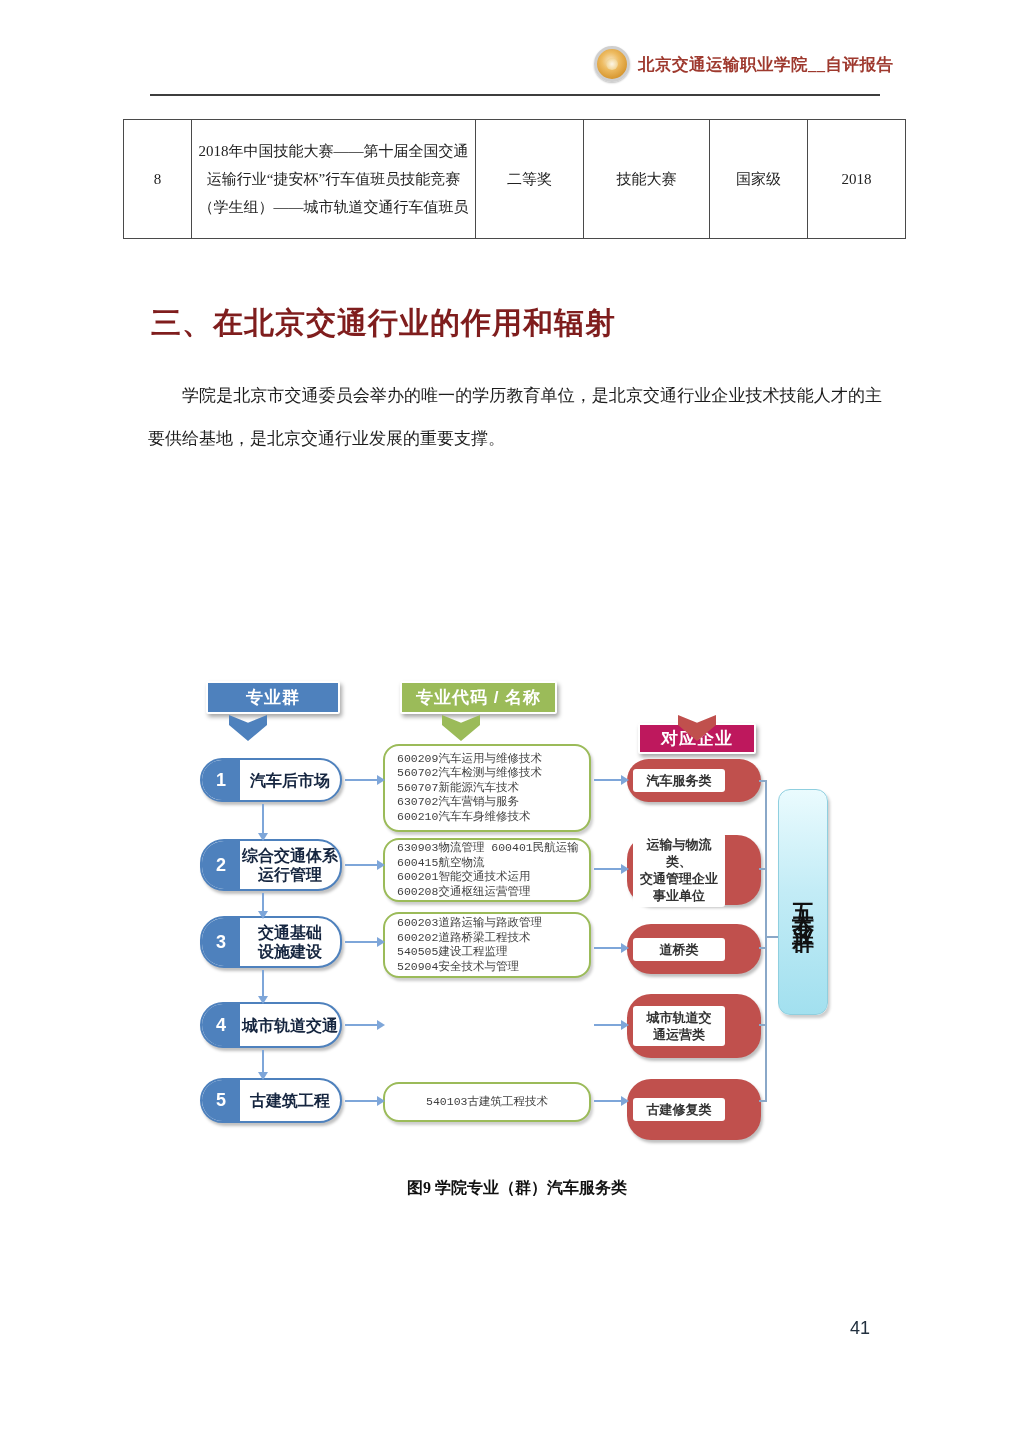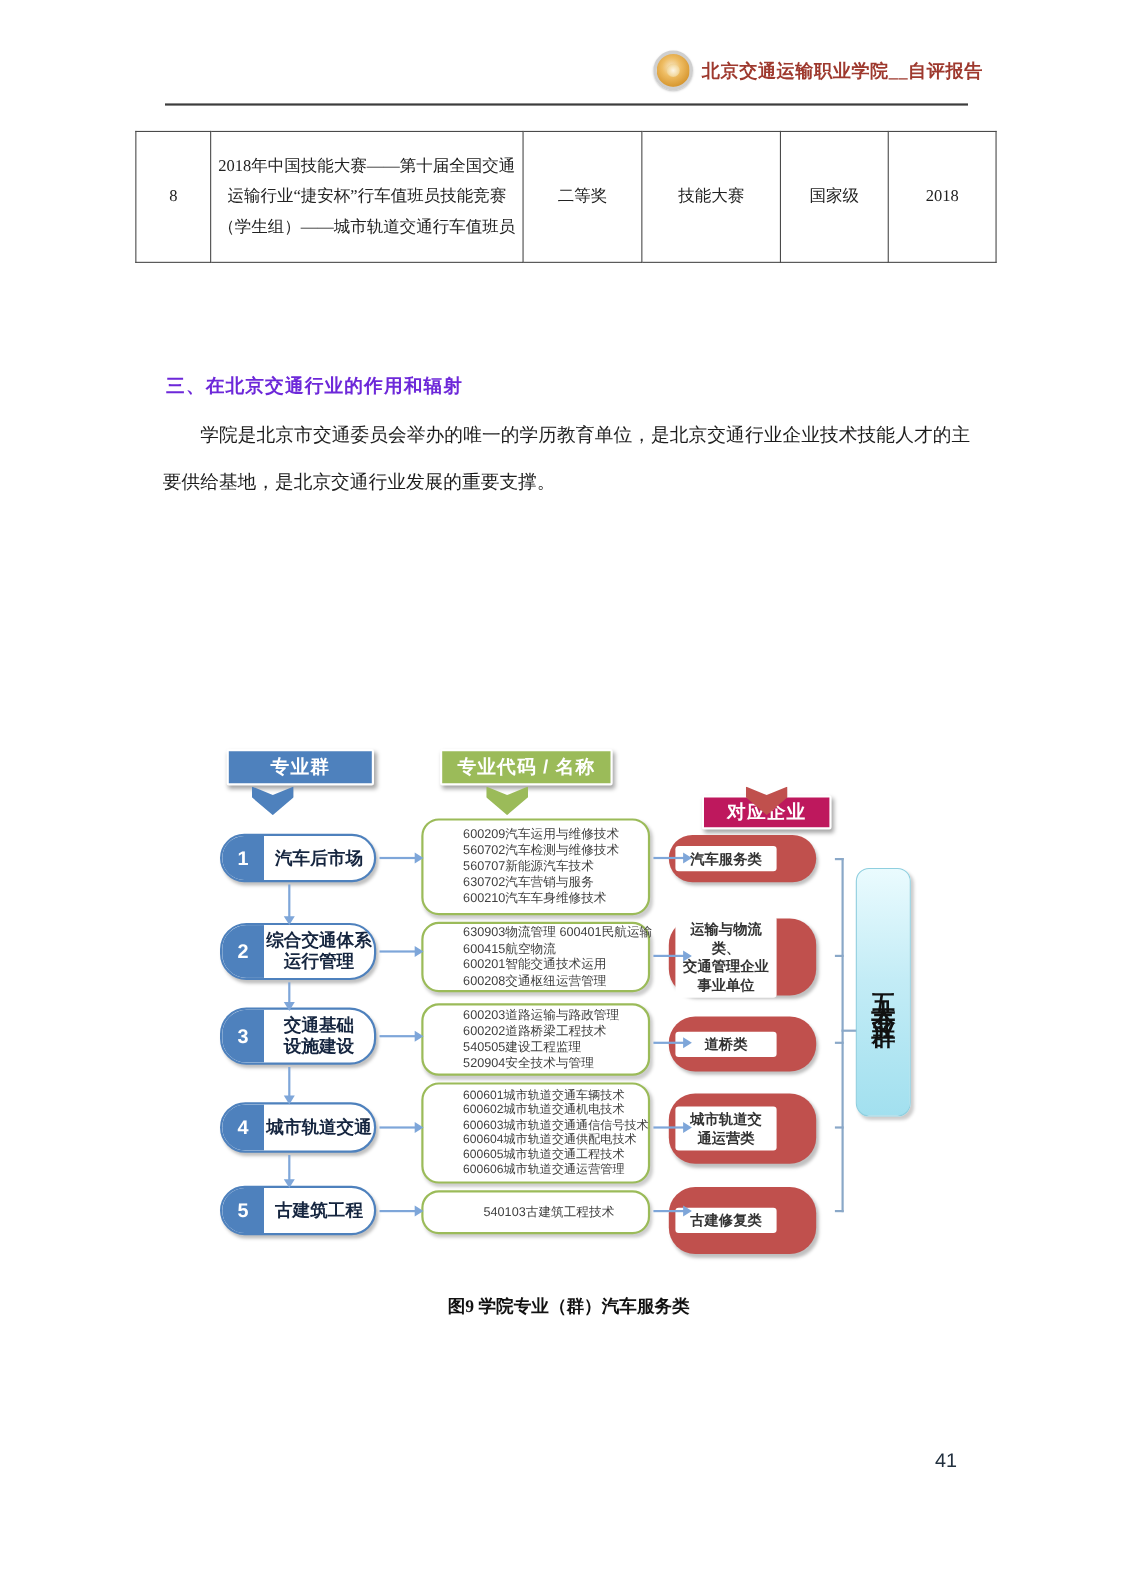--- a/index.html
+++ b/index.html
@@ -24,22 +24,22 @@
   .award-table{
     position:absolute;left:123px;top:119px;width:782px;border-collapse:collapse;table-layout:fixed;
     font-size:15px;color:#222;
   }
   .award-table td{
     border:1.5px solid #4a4a4a;text-align:center;vertical-align:middle;padding:4px 6px;height:110px;
     line-height:28px;
   }
   
   .section-heading{
-    position:absolute;left:151px;top:303px;font-size:17px;font-weight:bold;color:#6d28d9;
-    letter-spacing:1px;white-space:nowrap;margin-top:36px;
+    position:absolute;left:151px;top:303px;font-size:30px;font-weight:bold;color:#7f1d1d;
+    letter-spacing:1px;white-space:nowrap;
   }
   .body-text{position:absolute;left:148px;top:374px;width:734px;}
   .body-text p{margin:0;font-size:17px;line-height:43px;text-indent:2em;text-align:justify;color:#1c1c1c;}
   
   .banner{
     position:absolute;height:33px;box-sizing:border-box;border:2px solid #fff;border-radius:2px;
     box-shadow:2px 3px 4px rgba(0,0,0,.35);color:#fff;font-weight:bold;font-size:17px;
     display:flex;align-items:center;justify-content:center;letter-spacing:1px;
     font-family:"Liberation Sans","DejaVu Sans",sans-serif;
   }
@@ -69,26 +69,26 @@
     flex:1;display:flex;align-items:center;justify-content:center;text-align:center;
     font-weight:bold;font-size:16px;line-height:19px;color:#15253f;white-space:pre-line;padding:2px;
   }
   
   .codes-box{
     position:absolute;left:383px;width:208px;box-sizing:border-box;background:#fff;
     border:2.5px solid #9bbb59;border-radius:16px;box-shadow:2px 3px 3px rgba(0,0,0,.2);
     display:flex;flex-direction:column;justify-content:center;padding:4px 12px;
   }
   .code-line{font-size:11.5px;line-height:14.5px;color:#3f3f3f;white-space:nowrap;
-    font-family:Liberation Sans, sans-serif;margin-left:24px;}
+    font-family:Liberation Mono, monospace;}
   .codes-box.tight .code-line{font-size:11px;line-height:13.5px;}
   .codes-box.single{align-items:center;}
   
   .ent-pill{
-    position:absolute;left:608px;width:134px;box-sizing:border-box;background:#c0504d;
+    position:absolute;left:627px;width:134px;box-sizing:border-box;background:#c0504d;
     border-radius:24px;box-shadow:2px 3px 3px rgba(0,0,0,.25);display:flex;align-items:center;
   }
   .ent-label{
     background:#fff;border-radius:3px;margin-left:6px;width:92px;box-sizing:border-box;
     padding:3px 4px;font-size:13px;font-weight:600;color:#333;line-height:17px;
     display:flex;align-items:center;justify-content:center;text-align:center;white-space:pre-line;
     font-family:"Liberation Sans","DejaVu Sans",sans-serif;
   }
   
   .vline{position:absolute;width:2px;background:#7ea6d9;}
@@ -204,28 +204,20 @@
     <div class="code-line">520904安全技术与管理</div>
   </div>
   <div class="ent-pill" style="top:924px;height:50px">
     <div class="ent-label">道桥类</div>
   </div>
 
   <div class="group-pill" style="top:1002px;height:46px">
     <div class="group-no">4</div>
     <div class="group-label">城市轨道交通</div>
   </div>
-  <div class="codes-box tight" style="top:984px;height:92px">
-    <div class="code-line">600601城市轨道交通车辆技术</div>
-    <div class="code-line">600602城市轨道交通机电技术</div>
-    <div class="code-line">600603城市轨道交通通信信号技术</div>
-    <div class="code-line">600604城市轨道交通供配电技术</div>
-    <div class="code-line">600605城市轨道交通工程技术</div>
-    <div class="code-line">600606城市轨道交通运营管理</div>
-  </div>
   <div class="ent-pill" style="top:994px;height:64px">
     <div class="ent-label" style="text-align:center">城市轨道交
 通运营类</div>
   </div>
 
   <div class="group-pill" style="top:1078px;height:45px">
     <div class="group-no">5</div>
     <div class="group-label">古建筑工程</div>
   </div>
   <div class="codes-box single" style="top:1082px;height:40px">

